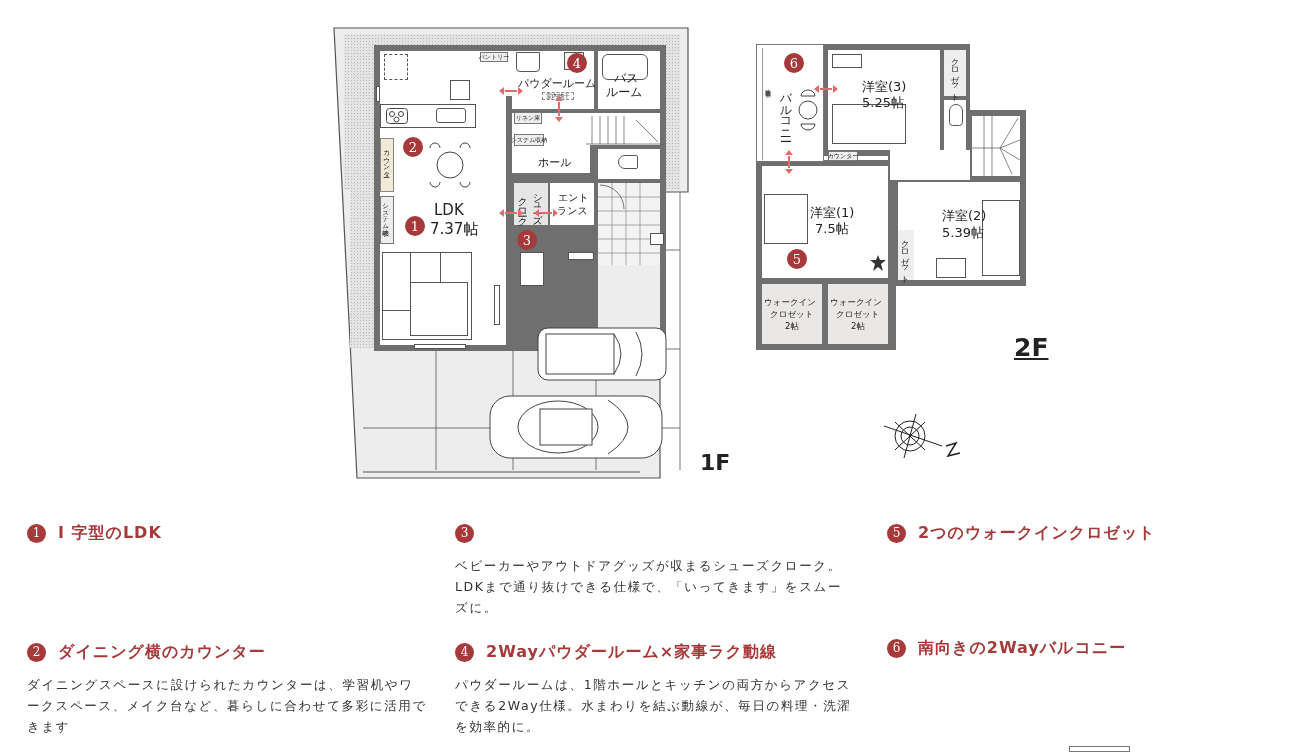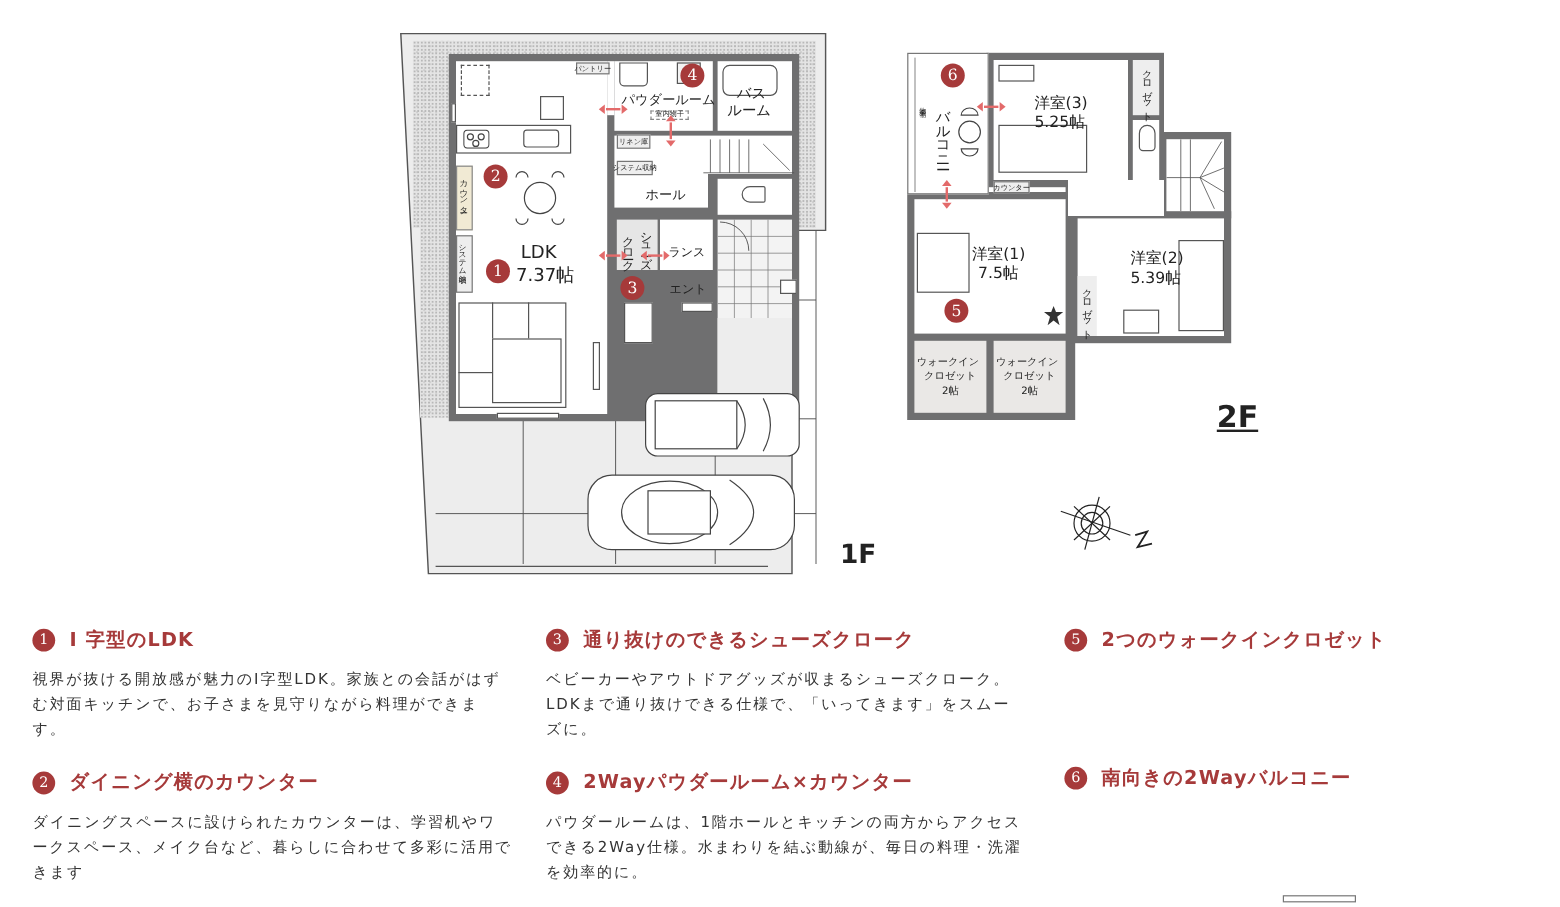--- a/index.html
+++ b/index.html
@@ -176,21 +176,21 @@
 
   <div class="label" style="left:518px;top:78px;font-size:11px;">パウダールーム</div>
   <div class="label" style="left:542px;top:92px;font-size:6px;border:1px dashed #888;padding:0 3px;">室内物干</div>
   <div class="label" style="left:614px;top:72px;font-size:12px;">バス</div>
   <div class="label" style="left:606px;top:86px;font-size:12px;">ルーム</div>
   <div class="label" style="left:538px;top:157px;font-size:11px;">ホール</div>
   <div class="label" style="left:434px;top:203px;font-size:15px;">LDK</div>
   <div class="label" style="left:430px;top:222px;font-size:15px;">7.37帖</div>
   <div class="vlabel" style="left:517px;top:190px;font-size:10px;">クローク</div>
   <div class="vlabel" style="left:532px;top:187px;font-size:10px;">シューズ</div>
-  <div class="label" style="left:558px;top:193px;font-size:10px;margin-top:44px;">エント</div>
+  <div class="label" style="left:558px;top:193px;font-size:10px;">エント</div>
   <div class="label" style="left:557px;top:206px;font-size:10px;">ランス</div>
 
   <div class="arrow-h" style="left:505px;top:90px;width:12px;"></div>
   <div class="arrow-v" style="left:558px;top:102px;height:14px;"></div>
   <div class="arrow-h" style="left:505px;top:212px;width:12px;"></div>
   <div class="arrow-h" style="left:540px;top:212px;width:12px;"></div>
 
   <div class="badge" style="left:405px;top:216px;">1</div>
   <div class="badge" style="left:403px;top:137px;">2</div>
   <div class="badge" style="left:517px;top:230px;">3</div>
@@ -290,43 +290,41 @@
       <polyline points="66,36 76,33 68,46 80,43"></polyline>
     </g>
   </svg>
 </div>
 
 <div class="feature" style="left:27px;top:521px;">
   <div class="feature-head">
     <span class="num">1</span>
     <span class="title">I 字型のLDK</span>
   </div>
-  <div class="feature-body">視界が抜ける開放感が魅力のI字型LDK。家族との会話がはずむ対面キッチンで、お子さまを見守りながら料理ができます。</div>
 </div>
 
 <div class="feature" style="left:27px;top:640px;">
   <div class="feature-head">
     <span class="num">2</span>
     <span class="title">ダイニング横のカウンター</span>
   </div>
   <div class="feature-body">ダイニングスペースに設けられたカウンターは、学習机やワークスペース、メイク台など、暮らしに合わせて多彩に活用できます</div>
 </div>
 
 <div class="feature" style="left:455px;top:521px;">
   <div class="feature-head">
     <span class="num">3</span>
-    <span class="title">通り抜けのできるシューズクローク</span>
   </div>
   <div class="feature-body">ベビーカーやアウトドアグッズが収まるシューズクローク。LDKまで通り抜けできる仕様で、「いってきます」をスムーズに。</div>
 </div>
 
 <div class="feature" style="left:455px;top:640px;">
   <div class="feature-head">
     <span class="num">4</span>
-    <span class="title">2Wayパウダールーム×カウンター</span>
+    <span class="title">2Wayパウダールーム×家事ラク動線</span>
   </div>
   <div class="feature-body">パウダールームは、1階ホールとキッチンの両方からアクセスできる2Way仕様。水まわりを結ぶ動線が、毎日の料理・洗濯を効率的に。</div>
 </div>
 
 <div class="feature" style="left:887px;top:521px;">
   <div class="feature-head">
     <span class="num">5</span>
     <span class="title">2つのウォークインクロゼット</span>
   </div>
 </div>

